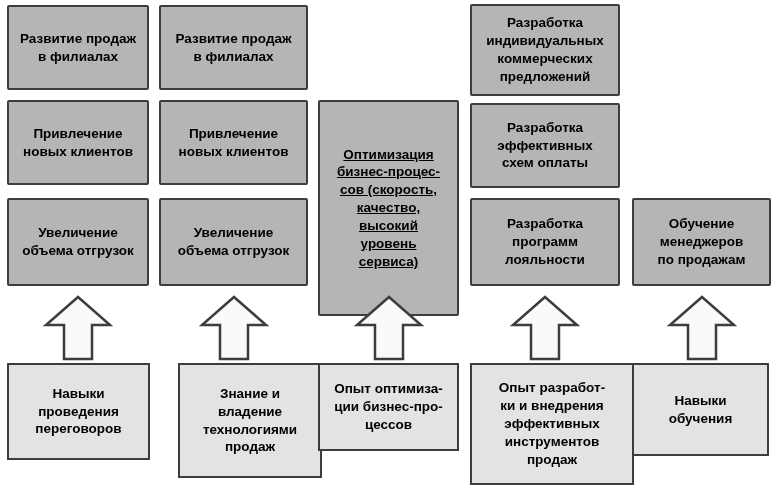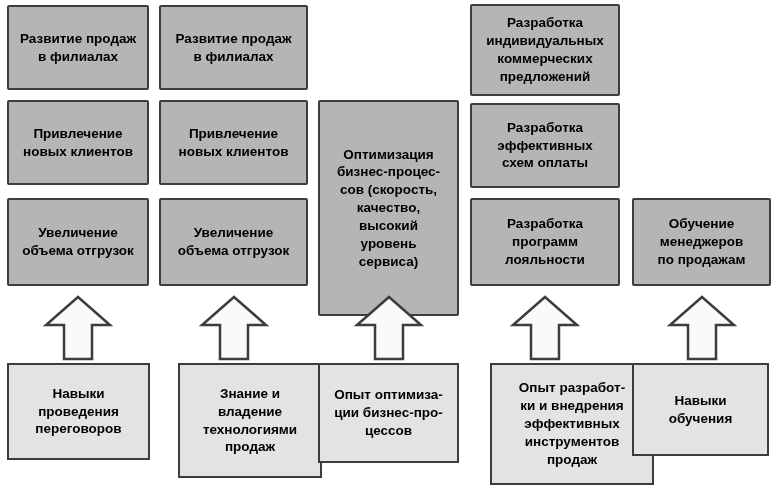--- a/index.html
+++ b/index.html
@@ -60,52 +60,52 @@
   <div class="arrow" style="left:198px;top:295px;">
     <svg width="72" height="66" viewBox="0 0 72 66">
       <polygon points="36,2 68,30 50,30 50,64 22,64 22,30 4,30" fill="#fafafa" stroke="#3d3d3d" stroke-width="2.5" stroke-linejoin="miter"></polygon>
     </svg>
   </div>
   <div class="box skill" style="left:178px;top:363px;width:144px;height:115px;">Знание и
 владение
 технологиями
 продаж</div>
 
-  <div class="box goal" style="left:318px;top:100px;width:141px;height:216px;">Оптимизация
+  <div class="box goal" style="left:318px;top:100px;width:141px;height:216px;text-decoration:underline;">Оптимизация
 бизнес-процес-
 сов (скорость,
 качество,
 высокий
 уровень
 сервиса)</div>
   <div class="arrow" style="left:353px;top:295px;">
     <svg width="72" height="66" viewBox="0 0 72 66">
       <polygon points="36,2 68,30 50,30 50,64 22,64 22,30 4,30" fill="#fafafa" stroke="#3d3d3d" stroke-width="2.5" stroke-linejoin="miter"></polygon>
     </svg>
   </div>
-  <div class="box skill" style="left:318px;top:363px;width:141px;height:100px;">Опыт оптимиза-
+  <div class="box skill" style="left:318px;top:363px;width:141px;height:88px;">Опыт оптимиза-
 ции бизнес-про-
 цессов</div>
 
   <div class="box goal" style="left:470px;top:4px;width:150px;height:92px;">Разработка
 индивидуальных
 коммерческих
 предложений</div>
   <div class="box goal" style="left:470px;top:103px;width:150px;height:85px;">Разработка
 эффективных
 схем оплаты</div>
   <div class="box goal" style="left:470px;top:198px;width:150px;height:88px;">Разработка
 программ
 лояльности</div>
   <div class="arrow" style="left:509px;top:295px;">
     <svg width="72" height="66" viewBox="0 0 72 66">
       <polygon points="36,2 68,30 50,30 50,64 22,64 22,30 4,30" fill="#fafafa" stroke="#3d3d3d" stroke-width="2.5" stroke-linejoin="miter"></polygon>
     </svg>
   </div>
-  <div class="box skill" style="left:470px;top:363px;width:164px;height:122px;margin-left:20px;">Опыт разработ-
+  <div class="box skill" style="left:470px;top:363px;width:164px;height:122px;">Опыт разработ-
 ки и внедрения
 эффективных
 инструментов
 продаж</div>
 
   <div class="box goal" style="left:632px;top:198px;width:139px;height:88px;">Обучение
 менеджеров
 по продажам</div>
   <div class="arrow" style="left:666px;top:295px;">
     <svg width="72" height="66" viewBox="0 0 72 66">

